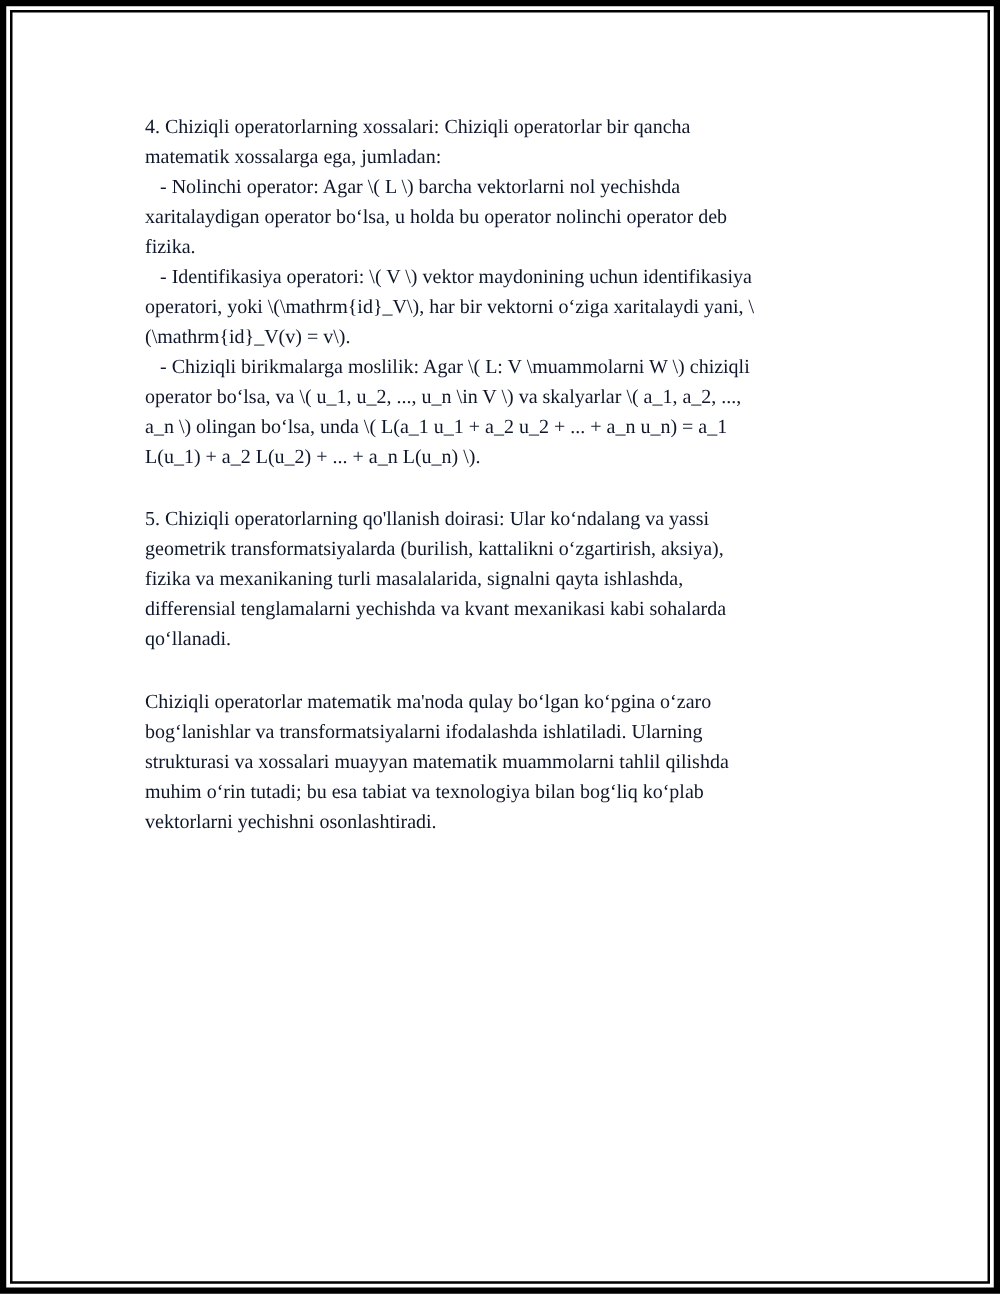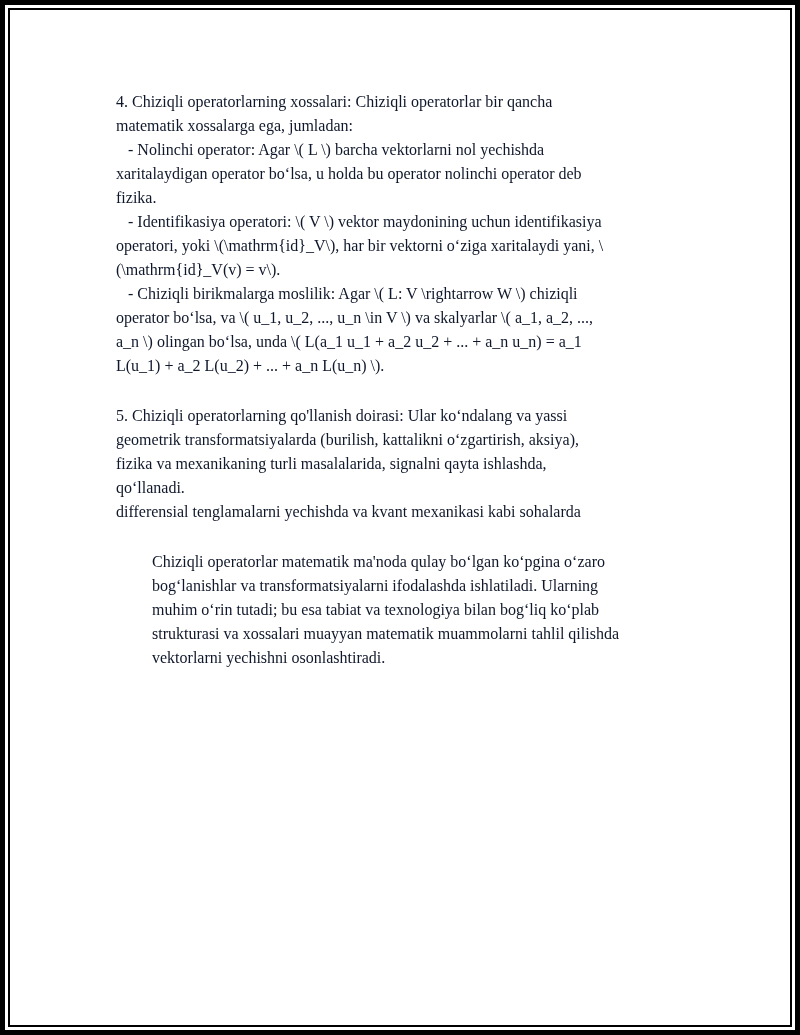--- a/index.html
+++ b/index.html
@@ -35,55 +35,54 @@
       color: #141414;
       font-size: 16px;
       line-height: 24px;
       text-rendering: optimizeLegibility;
     }
     .paragraph {
       margin: 0 0 26px 0;
     }
     .paragraph:last-child {
       margin-bottom: 0;
-      margin-left: 36px;
     }
     .line {
       white-space: pre;
     }
   </style>
 </head>
 <body>
 
 <div class="page">
   <div class="inner-frame">
     <div class="content" style="color: #0f172a;">
         <div class="paragraph">
           <div class="line">4. Chiziqli operatorlarning xossalari: Chiziqli operatorlar bir qancha</div>
           <div class="line">matematik xossalarga ega, jumladan:</div>
           <div class="line">   - Nolinchi operator: Agar \( L \) barcha vektorlarni nol yechishda</div>
           <div class="line">xaritalaydigan operator bo‘lsa, u holda bu operator nolinchi operator deb</div>
           <div class="line">fizika.</div>
           <div class="line">   - Identifikasiya operatori: \( V \) vektor maydonining uchun identifikasiya</div>
           <div class="line">operatori, yoki \(\mathrm{id}_V\), har bir vektorni o‘ziga xaritalaydi yani, \</div>
           <div class="line">(\mathrm{id}_V(v) = v\).</div>
-          <div class="line">   - Chiziqli birikmalarga moslilik: Agar \( L: V \rightarrow W \) chiziqli</div>
+          <div class="line">   - Chiziqli birikmalarga moslilik: Agar \( L: V \muammolarni W \) chiziqli</div>
           <div class="line">operator bo‘lsa, va \( u_1, u_2, ..., u_n \in V \) va skalyarlar \( a_1, a_2, ...,</div>
           <div class="line">a_n \) olingan bo‘lsa, unda \( L(a_1 u_1 + a_2 u_2 + ... + a_n u_n) = a_1</div>
           <div class="line">L(u_1) + a_2 L(u_2) + ... + a_n L(u_n) \).</div>
         </div>
         <div class="paragraph">
           <div class="line">5. Chiziqli operatorlarning qo'llanish doirasi: Ular ko‘ndalang va yassi</div>
           <div class="line">geometrik transformatsiyalarda (burilish, kattalikni o‘zgartirish, aksiya),</div>
           <div class="line">fizika va mexanikaning turli masalalarida, signalni qayta ishlashda,</div>
+          <div class="line">differensial tenglamalarni yechishda va kvant mexanikasi kabi sohalarda</div>
           <div class="line">qo‘llanadi.</div>
-          <div class="line">differensial tenglamalarni yechishda va kvant mexanikasi kabi sohalarda</div>
         </div>
         <div class="paragraph">
           <div class="line">Chiziqli operatorlar matematik ma'noda qulay bo‘lgan ko‘pgina o‘zaro</div>
           <div class="line">bog‘lanishlar va transformatsiyalarni ifodalashda ishlatiladi. Ularning</div>
+          <div class="line">strukturasi va xossalari muayyan matematik muammolarni tahlil qilishda</div>
           <div class="line">muhim o‘rin tutadi; bu esa tabiat va texnologiya bilan bog‘liq ko‘plab</div>
-          <div class="line">strukturasi va xossalari muayyan matematik muammolarni tahlil qilishda</div>
           <div class="line">vektorlarni yechishni osonlashtiradi.</div>
         </div>
       </div>
   </div>
 </div>
 
 </body></html>

